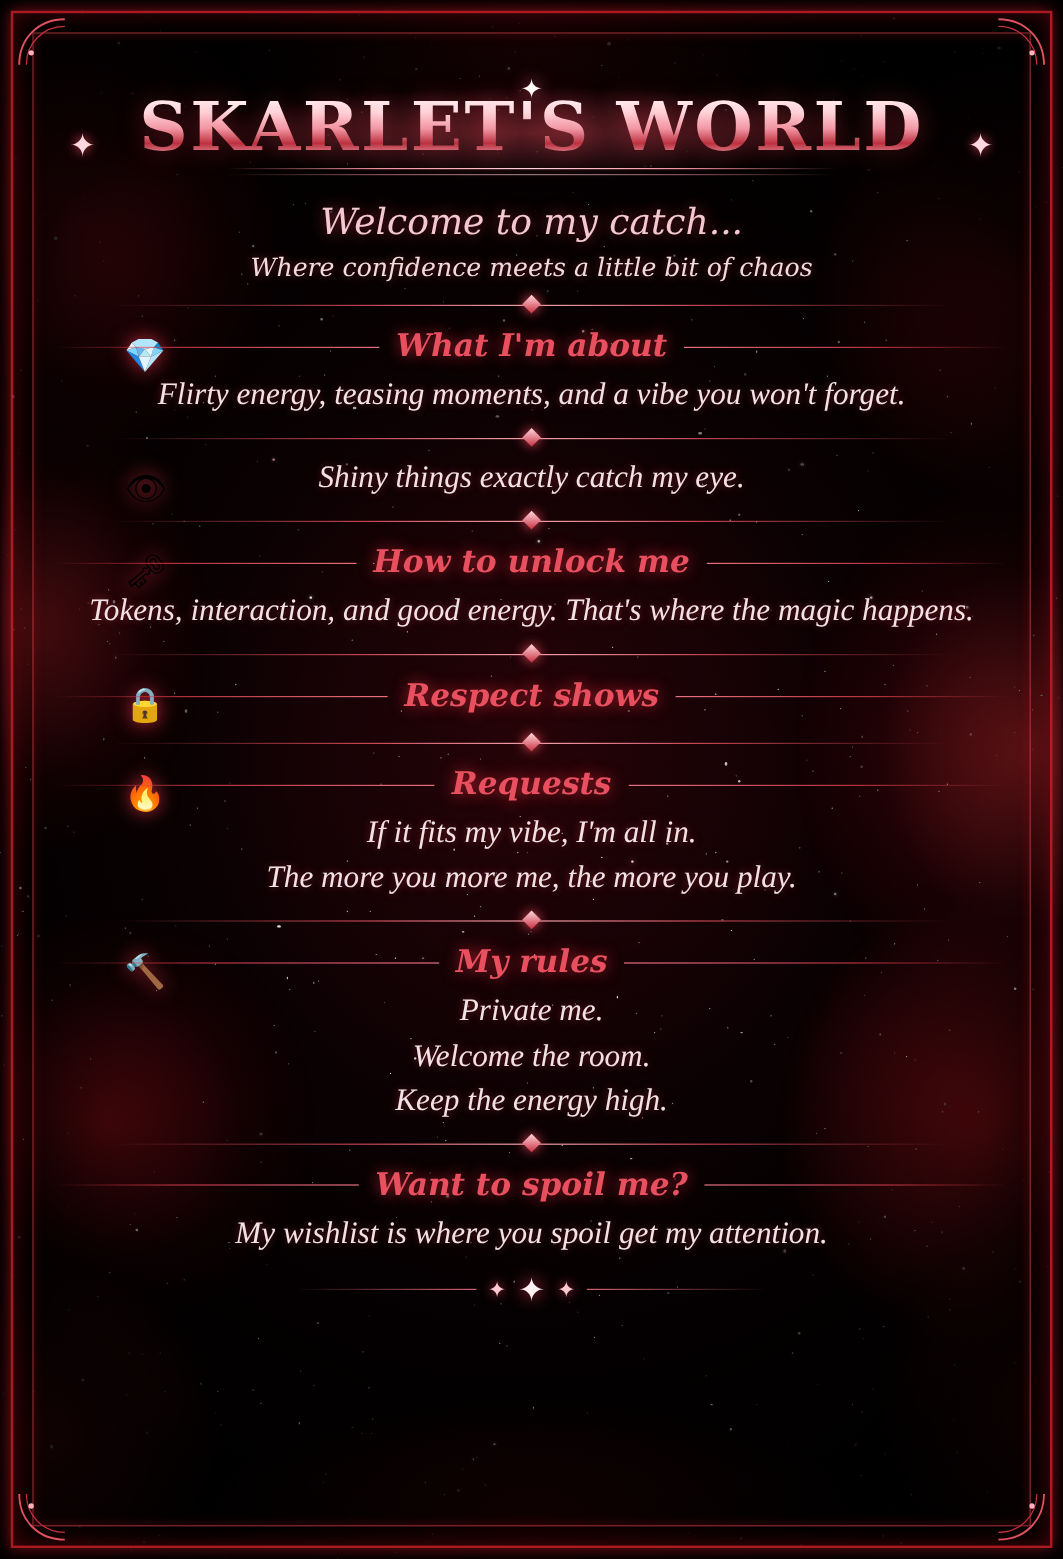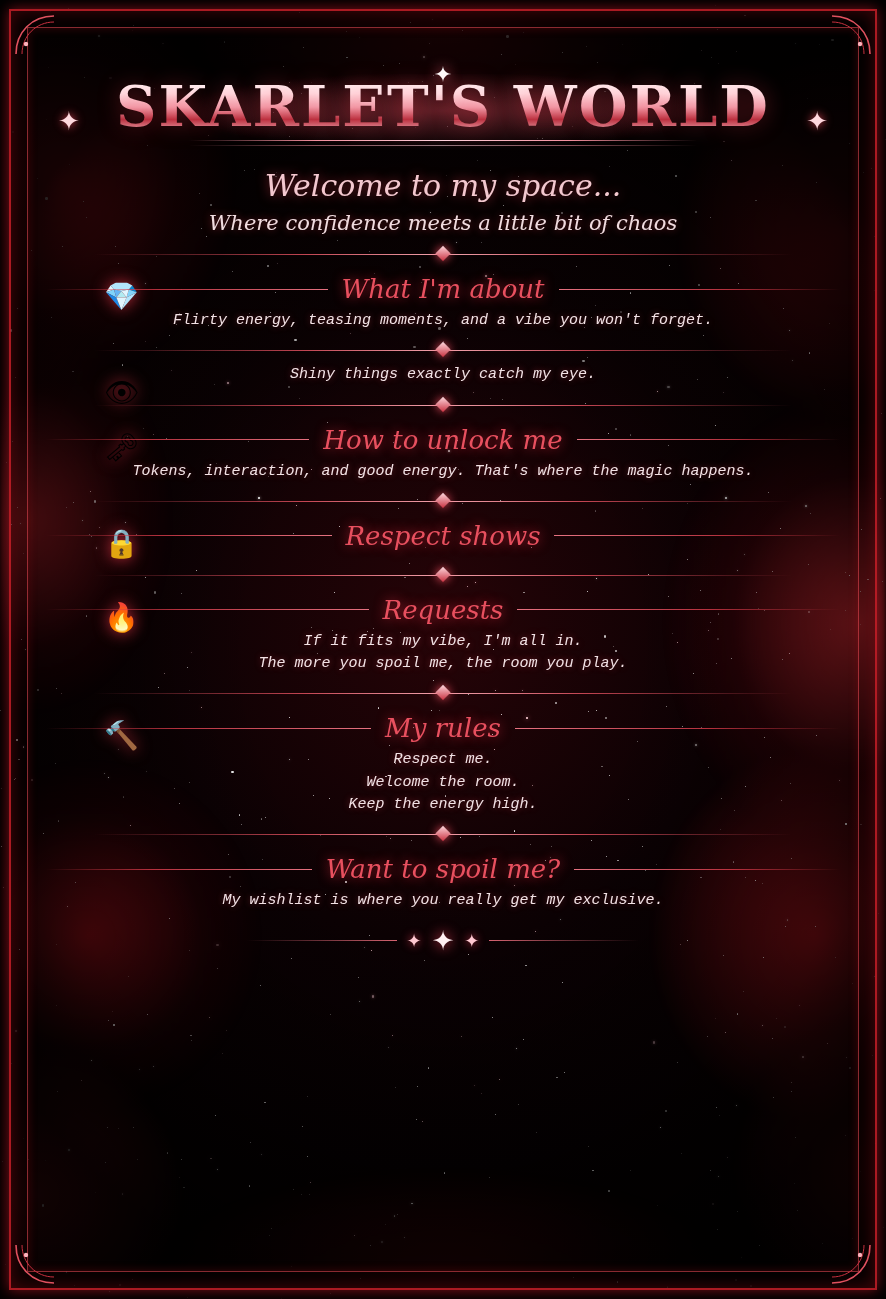--- a/index.html
+++ b/index.html
@@ -211,41 +211,42 @@
     position: relative;
     margin-top: 6px;
   }
   .sec-head {
     position: relative;
     height: 40px;
     display: flex;
     align-items: center;
     justify-content: flex-start;
     gap: 14px;
+    font-weight: bold;
   }
   .sec-head .rule {
     flex: 1 1 auto;
     height: 1px;
     background: linear-gradient(90deg, rgba(190,30,45,0) 0%, rgba(220,60,75,0.8) 40%, rgba(240,120,135,0.95) 100%);
   }
   .sec-head .rule.right {
     background: linear-gradient(270deg, rgba(190,30,45,0) 0%, rgba(220,60,75,0.8) 40%, rgba(240,120,135,0.95) 100%);
   }
   .sec-title {
     font-family: "DejaVu Serif", serif;
     font-style: italic;
     font-size: 26px;
     color: #e8505f;
     white-space: nowrap;
     text-shadow: 0 0 12px rgba(255,50,70,0.65);
   }
   .sec-line {
-    font-family: Liberation Mono, monospace;
+    font-family: Liberation Serif, serif;
     font-style: italic;
-    font-size: 15px;
+    font-size: 26px;
     color: #f2e2e5;
     text-shadow: 0 0 7px rgba(255,80,100,0.4);
     margin: 2px 0;
     line-height: 1.35;
   }
   .sec-icon {
     position: absolute;
     left: 58px;
     top: 14px;
     font-size: 28px;
@@ -946,21 +947,21 @@
 
     <div class="title-wrap">
       <div class="title-glow"></div>
       <div class="title-spark-top">✦</div>
       <div class="title-side left">✦</div>
       <div class="title-side right">✦</div>
       <h1 class="title">SKARLET'S WORLD</h1>
       <div class="title-rule"></div>
     </div>
 
-    <div class="welcome">Welcome to my space...</div>
+    <div class="welcome">Welcome to my catch...</div>
     <div class="tagline">Where confidence meets a little bit of chaos</div>
 
     <div class="divider">
       <div class="line"></div>
         <div class="gem"></div>
     </div>
 
     <div class="section">
       <div class="sec-icon">💎</div>
       <div class="sec-head">
@@ -1016,52 +1017,52 @@
     </div>
 
     <div class="section">
       <div class="sec-icon">🔥</div>
       <div class="sec-head">
         <div class="rule"></div>
         <div class="sec-title">Requests</div>
         <div class="rule right"></div>
       </div>
       <div class="sec-line">If it fits my vibe, I'm all in.</div>
-      <div class="sec-line">The more you spoil me, the room you play.</div>
+      <div class="sec-line">The more you more me, the more you play.</div>
     </div>
 
     <div class="divider">
       <div class="line"></div>
         <div class="gem"></div>
     </div>
 
     <div class="section">
       <div class="sec-icon">🔨</div>
       <div class="sec-head">
         <div class="rule"></div>
         <div class="sec-title">My rules</div>
         <div class="rule right"></div>
       </div>
-      <div class="sec-line">Respect me.</div>
+      <div class="sec-line">Private me.</div>
       <div class="sec-line">Welcome the room.</div>
       <div class="sec-line">Keep the energy high.</div>
     </div>
 
     <div class="divider">
       <div class="line"></div>
         <div class="gem"></div>
     </div>
 
     <div class="section">
       <div class="sec-head">
         <div class="rule"></div>
         <div class="sec-title">Want to spoil me?</div>
         <div class="rule right"></div>
       </div>
-      <div class="sec-line">My wishlist is where you really get my exclusive.</div>
+      <div class="sec-line">My wishlist is where you spoil get my attention.</div>
     </div>
 
     <div class="footer-spark">
       <div class="fline"></div>
       <span class="s1">✦</span>
       <span class="s2">✦</span>
       <span class="s3">✦</span>
       <div class="fline right"></div>
     </div>
 

